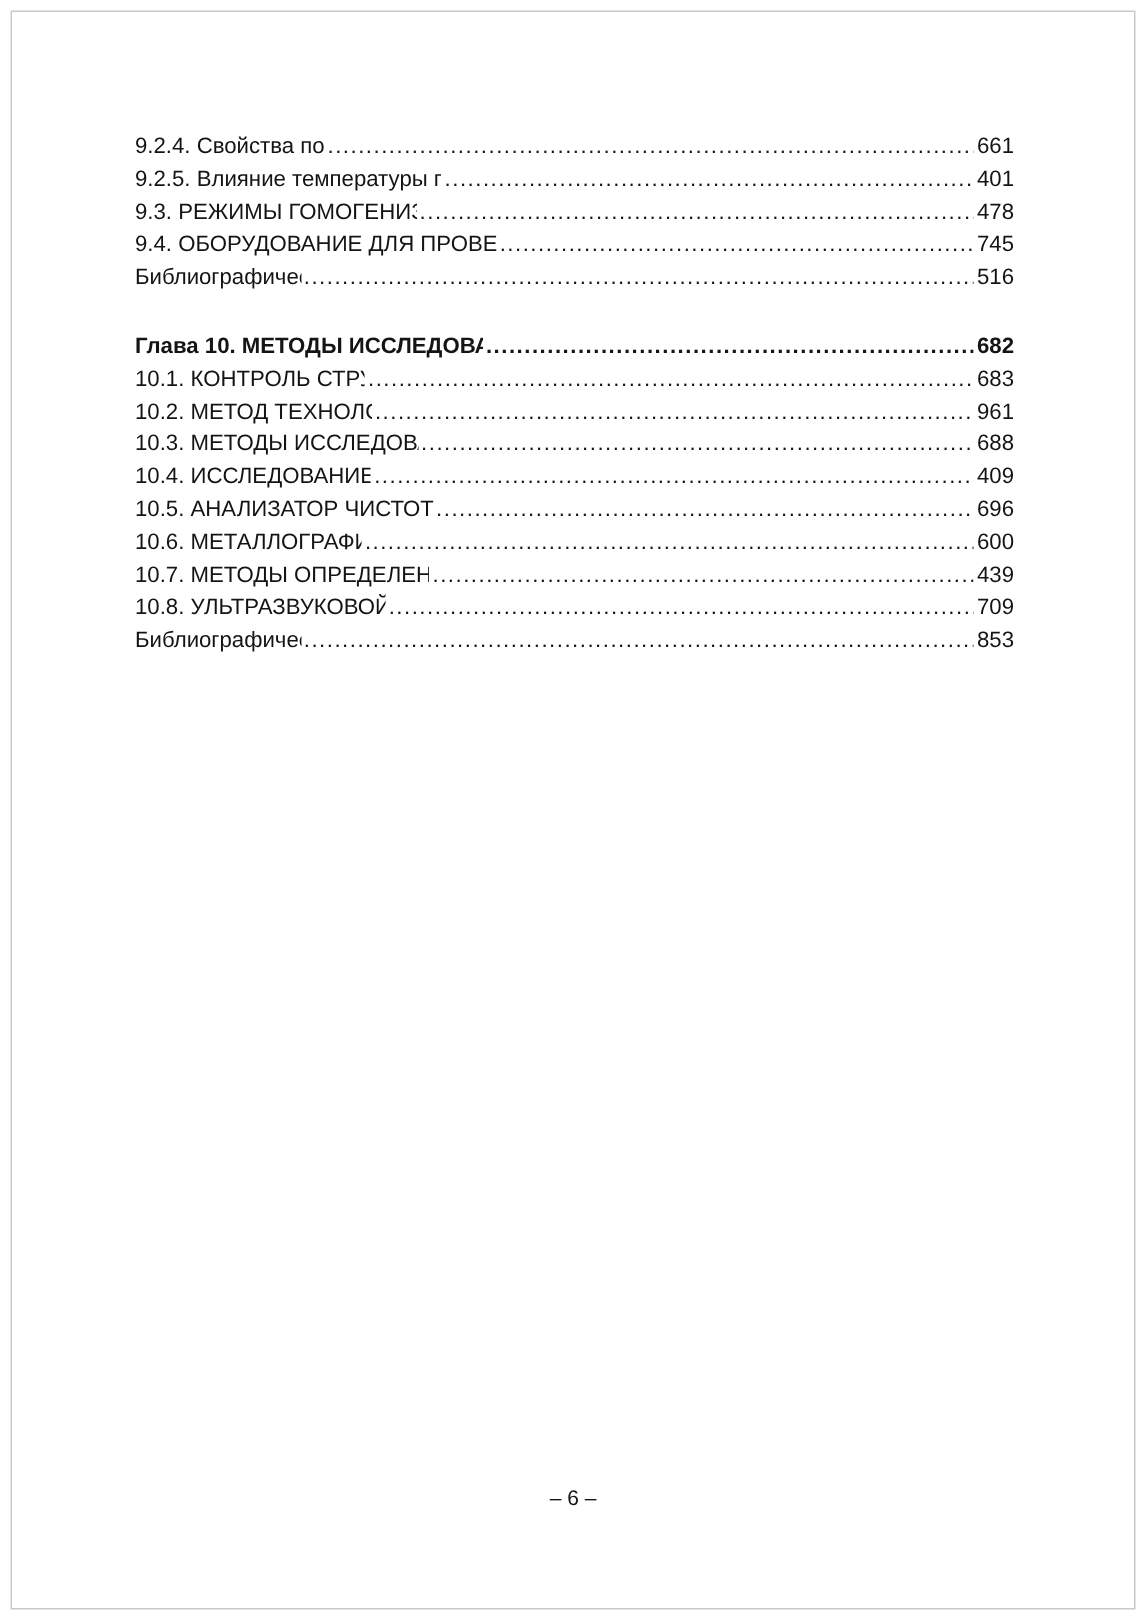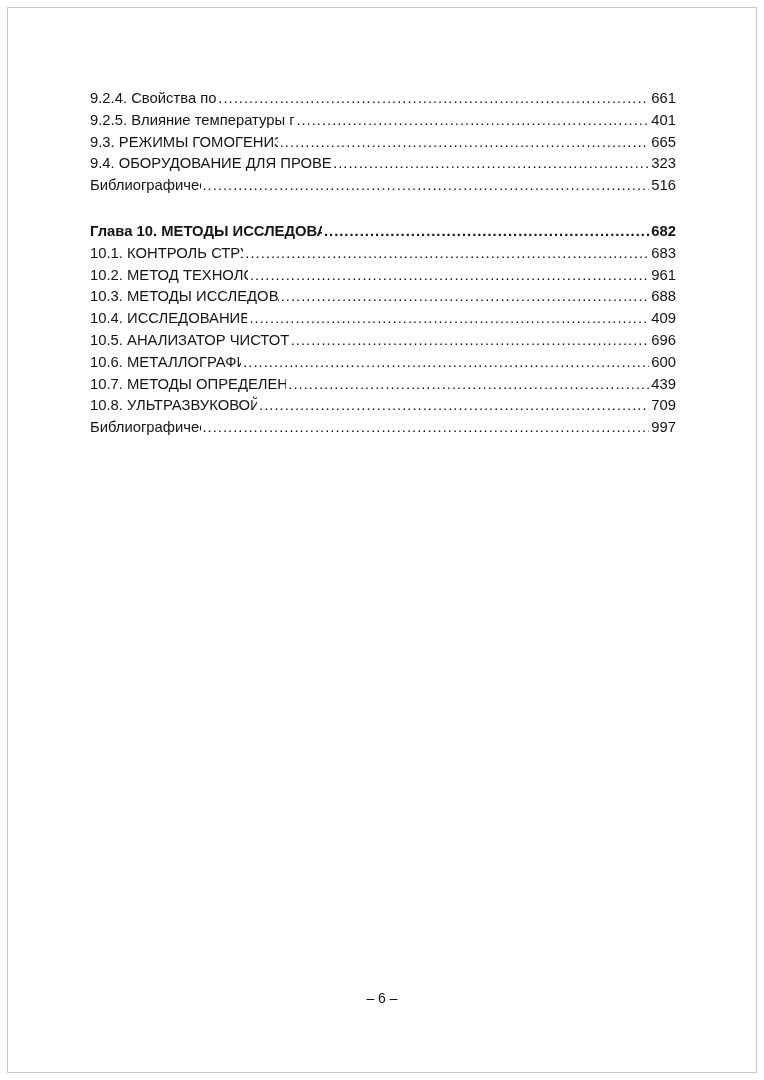--- a/index.html
+++ b/index.html
@@ -84,26 +84,26 @@
       <span class="pagenum">661</span>
     </div>
     <div class="toc-row">
       <span class="label">9.2.5. Влияние температуры гомогенизации на качество слитков</span>
       <span class="leader"></span>
       <span class="pagenum">401</span>
     </div>
     <div class="toc-row">
       <span class="label">9.3. РЕЖИМЫ ГОМОГЕНИЗАЦИИ И ОТЖИГА СЛИТКОВ</span>
       <span class="leader"></span>
-      <span class="pagenum">665</span>
+      <span class="pagenum">478</span>
     </div>
     <div class="toc-row">
       <span class="label">9.4. ОБОРУДОВАНИЕ ДЛЯ ПРОВЕДЕНИЯ ГОМОГЕНИЗАЦИИ И ОТЖИГА СЛИТКОВ</span>
       <span class="leader"></span>
-      <span class="pagenum">323</span>
+      <span class="pagenum">745</span>
     </div>
     <div class="toc-row">
       <span class="label">Библиографический список</span>
       <span class="leader"></span>
       <span class="pagenum">516</span>
     </div>
   </div>
 
   <div class="toc-group second">
     <div class="toc-row chapter">
@@ -147,19 +147,19 @@
       <span class="pagenum">439</span>
     </div>
     <div class="toc-row">
       <span class="label">10.8. УЛЬТРАЗВУКОВОЙ КОНТРОЛЬ СЛИТКОВ</span>
       <span class="leader"></span>
       <span class="pagenum">709</span>
     </div>
     <div class="toc-row">
       <span class="label">Библиографический список</span>
       <span class="leader"></span>
-      <span class="pagenum">997</span>
+      <span class="pagenum">853</span>
     </div>
   </div>
 
 </div>
 
 <div class="footer">– 6 –</div>
 
 </body></html>

